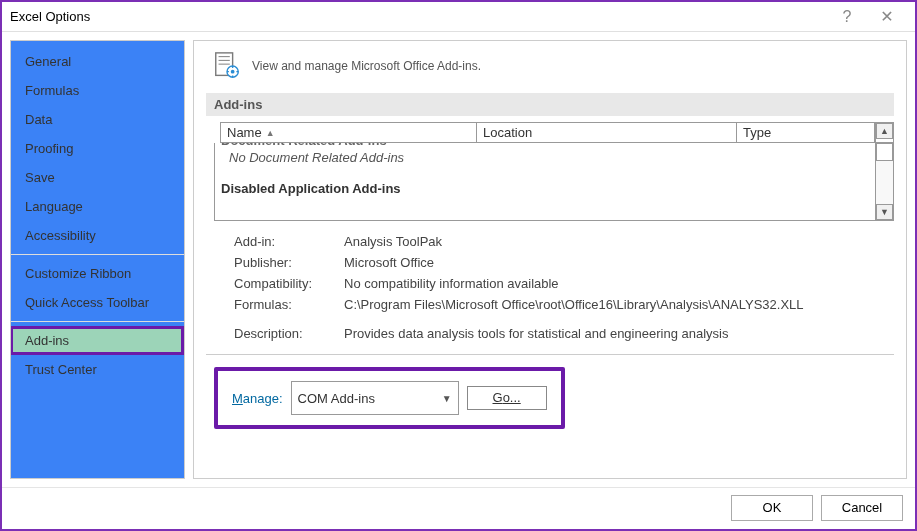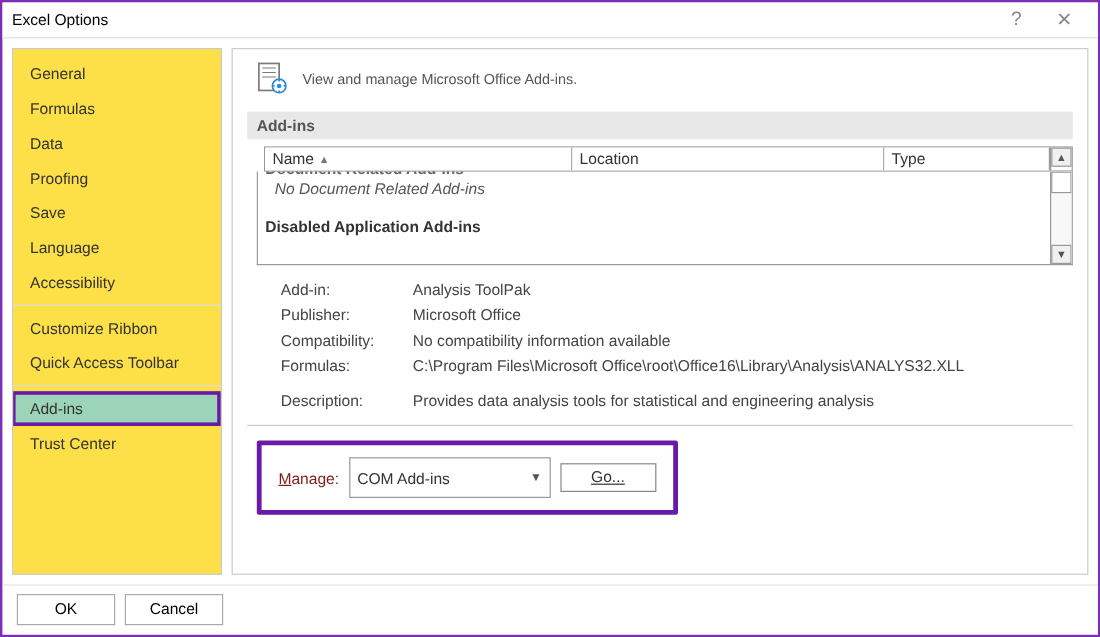--- a/index.html
+++ b/index.html
@@ -1,21 +1,21 @@
 <!DOCTYPE html>
 <html><head>
 <meta charset="utf-8">
 <style>
 * { box-sizing: border-box; margin: 0; padding: 0; }
 body { font-family: "Segoe UI", Tahoma, sans-serif; font-size: 13px; color: #333; background: #fff; width: 917px; height: 531px; overflow: hidden; border: 2px solid #7b2fb5; }
 .titlebar { height: 30px; background: #fff; display: flex; align-items: center; padding: 0 8px; border-bottom: 1px solid #e0e0e0; }
 .titlebar-title { flex: 1; color: #000000; font-size: 13px; }
 .titlebar-btn { width: 40px; height: 28px; display: flex; align-items: center; justify-content: center; color: #888; font-size: 16px; cursor: pointer; }
 .main { display: flex; height: 455px; }
-.sidebar { width: 175px; border: 1px solid #ccc; margin: 8px 0 8px 8px; padding: 6px 0; background: #fde047; overflow: hidden; }
+.sidebar { width: 175px; border: 1px solid #ccc; margin: 8px 0 8px 8px; padding: 6px 0; background: #3b82f6; overflow: hidden; }
 .sidebar-item { padding: 7px 14px; color: #333; cursor: pointer; }
 .sidebar-item.selected { background: #9cd4b8; border: 3px solid #6b1aa8; margin-left: -1px; padding: 4px 12px; }
 .sidebar-sep { border-top: 1px solid #ddd; margin: 4px 0; }
 .content { flex: 1; margin: 8px 8px 8px 8px; border: 1px solid #ccc; padding: 10px 12px; overflow: hidden; position: relative; }
 .header-row { display: flex; align-items: center; gap: 10px; margin-bottom: 12px; padding-left: 6px; }
 .header-icon { width: 30px; height: 30px; position: relative; }
 .header-icon svg { width: 30px; height: 30px; }
 .header-text { font-size: 12px; color: #555; }
 .section-bar { background: #e8e8e8; padding: 4px 8px; font-weight: 600; color: #555; margin-bottom: 6px; }
 .table-head { display: flex; border: 1px solid #999; margin: 4px 0 0 14px; }
@@ -31,26 +31,26 @@
 .row-ital { font-style: italic; color: #555; padding: 2px 14px; }
 .row-bold { font-weight: 600; color: #333; padding: 4px 6px 2px; }
 .scroll-side { width: 18px; border-left: 1px solid #999; display: flex; flex-direction: column; justify-content: space-between; background: #f8f8f8; }
 .scroll-thumb { height: 18px; border: 1px solid #999; background: #fff; margin: 0; }
 .details { margin: 10px 0 4px 28px; }
 .detail-row { display: flex; padding: 3px 0; }
 .detail-label { width: 110px; color: #444; }
 .detail-val { color: #444; flex: 1; }
 .divider-h { border-top: 1px solid #ccc; margin: 10px 0 12px; }
 .manage-row { display: flex; align-items: center; gap: 8px; margin-left: 8px; border: 4px solid #6b1aa8; padding: 10px 14px; width: fit-content; border-radius: 2px; }
-.manage-label { color: #7f1d1d; }
+.manage-label { color: #0369a1; }
 .manage-select { width: 168px; height: 24px; border: 1px solid #999; background: #fff; padding: 16px 6px; display: flex; align-items: center; justify-content: space-between; cursor: pointer; }
 .manage-select .caret { font-size: 10px; color: #555; }
 .go-btn { width: 80px; height: 24px; border: 1px solid #888; background: #fff; cursor: pointer; text-align: center; line-height: 22px; }
 .go-btn span { text-decoration: underline; }
-.footer { height: 40px; display: flex; align-items: center; gap: 8px; padding: 0 12px; border-top: 1px solid #e5e5e5; }
+.footer { height: 40px; display: flex; justify-content: flex-end; align-items: center; gap: 8px; padding: 0 12px; border-top: 1px solid #e5e5e5; }
 .footer-btn { width: 82px; height: 26px; border: 1px solid #aaa; background: #fff; cursor: pointer; font-size: 13px; }
 .sort-arrow { font-size: 9px; color: #777; }
 </style>
 </head>
 <body>
 
 <div class="titlebar">
   <div class="titlebar-title">Excel Options</div>
   <div class="titlebar-btn">?</div>
   <div class="titlebar-btn">✕</div>

